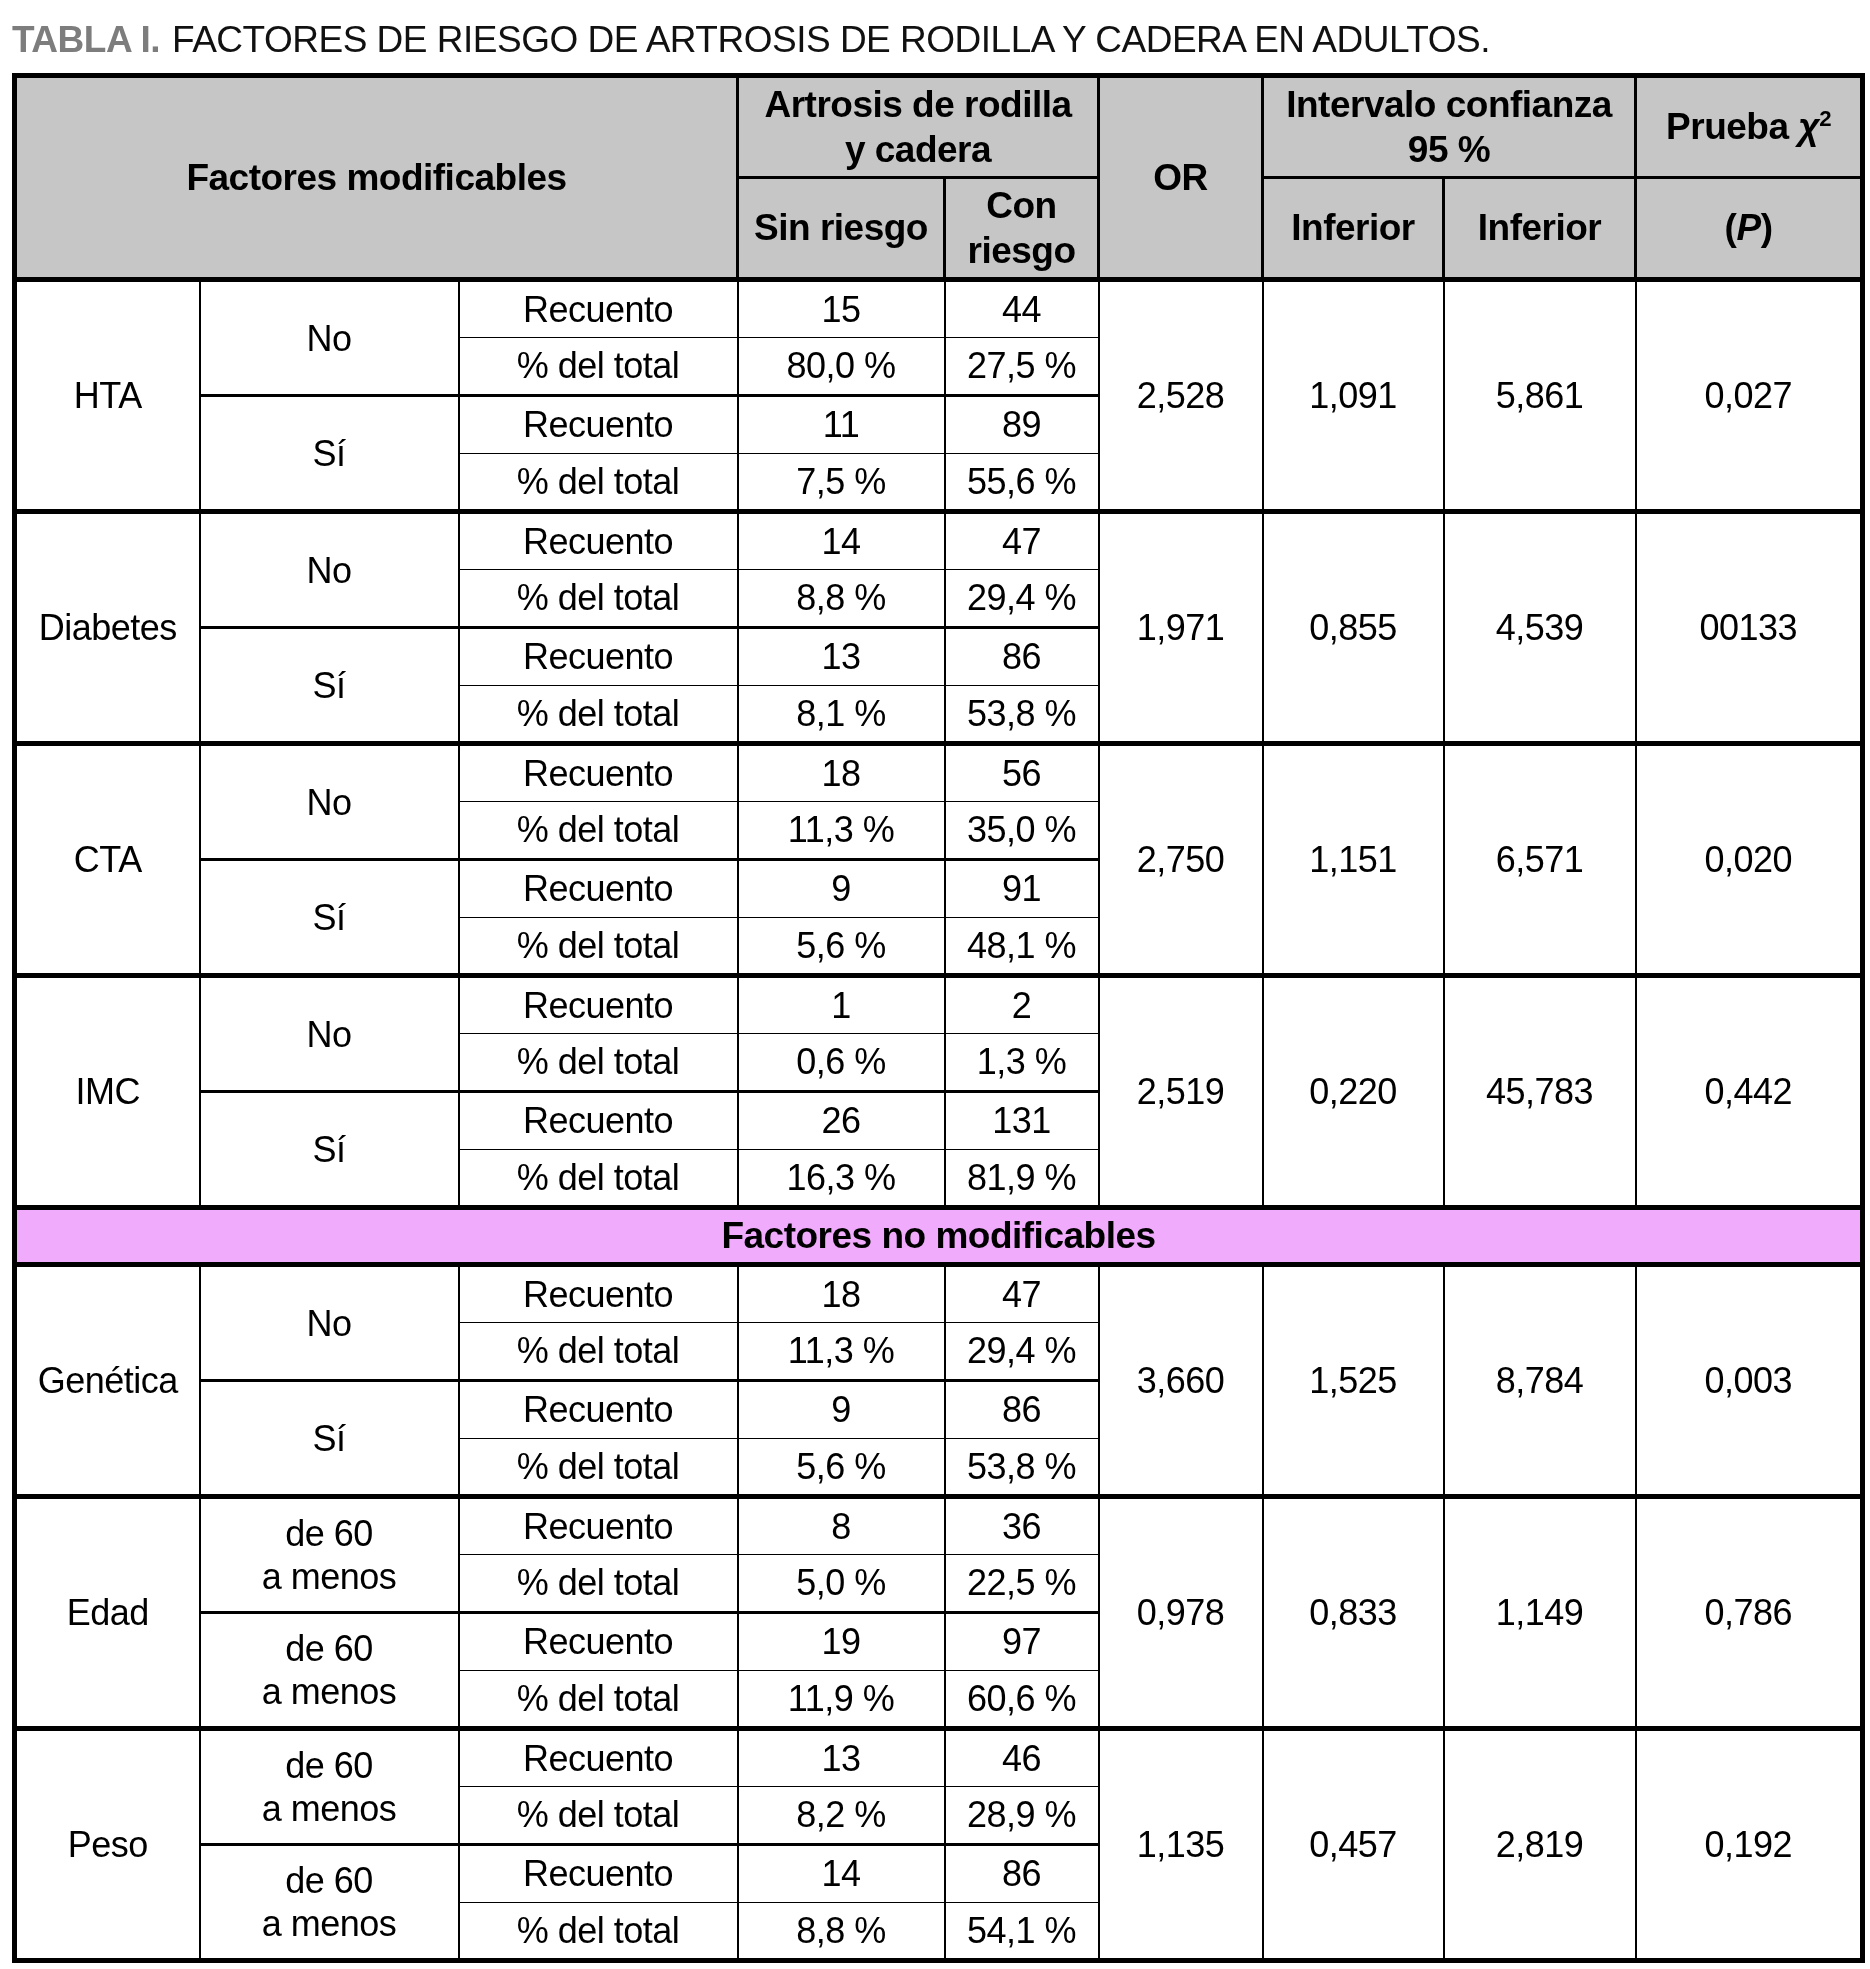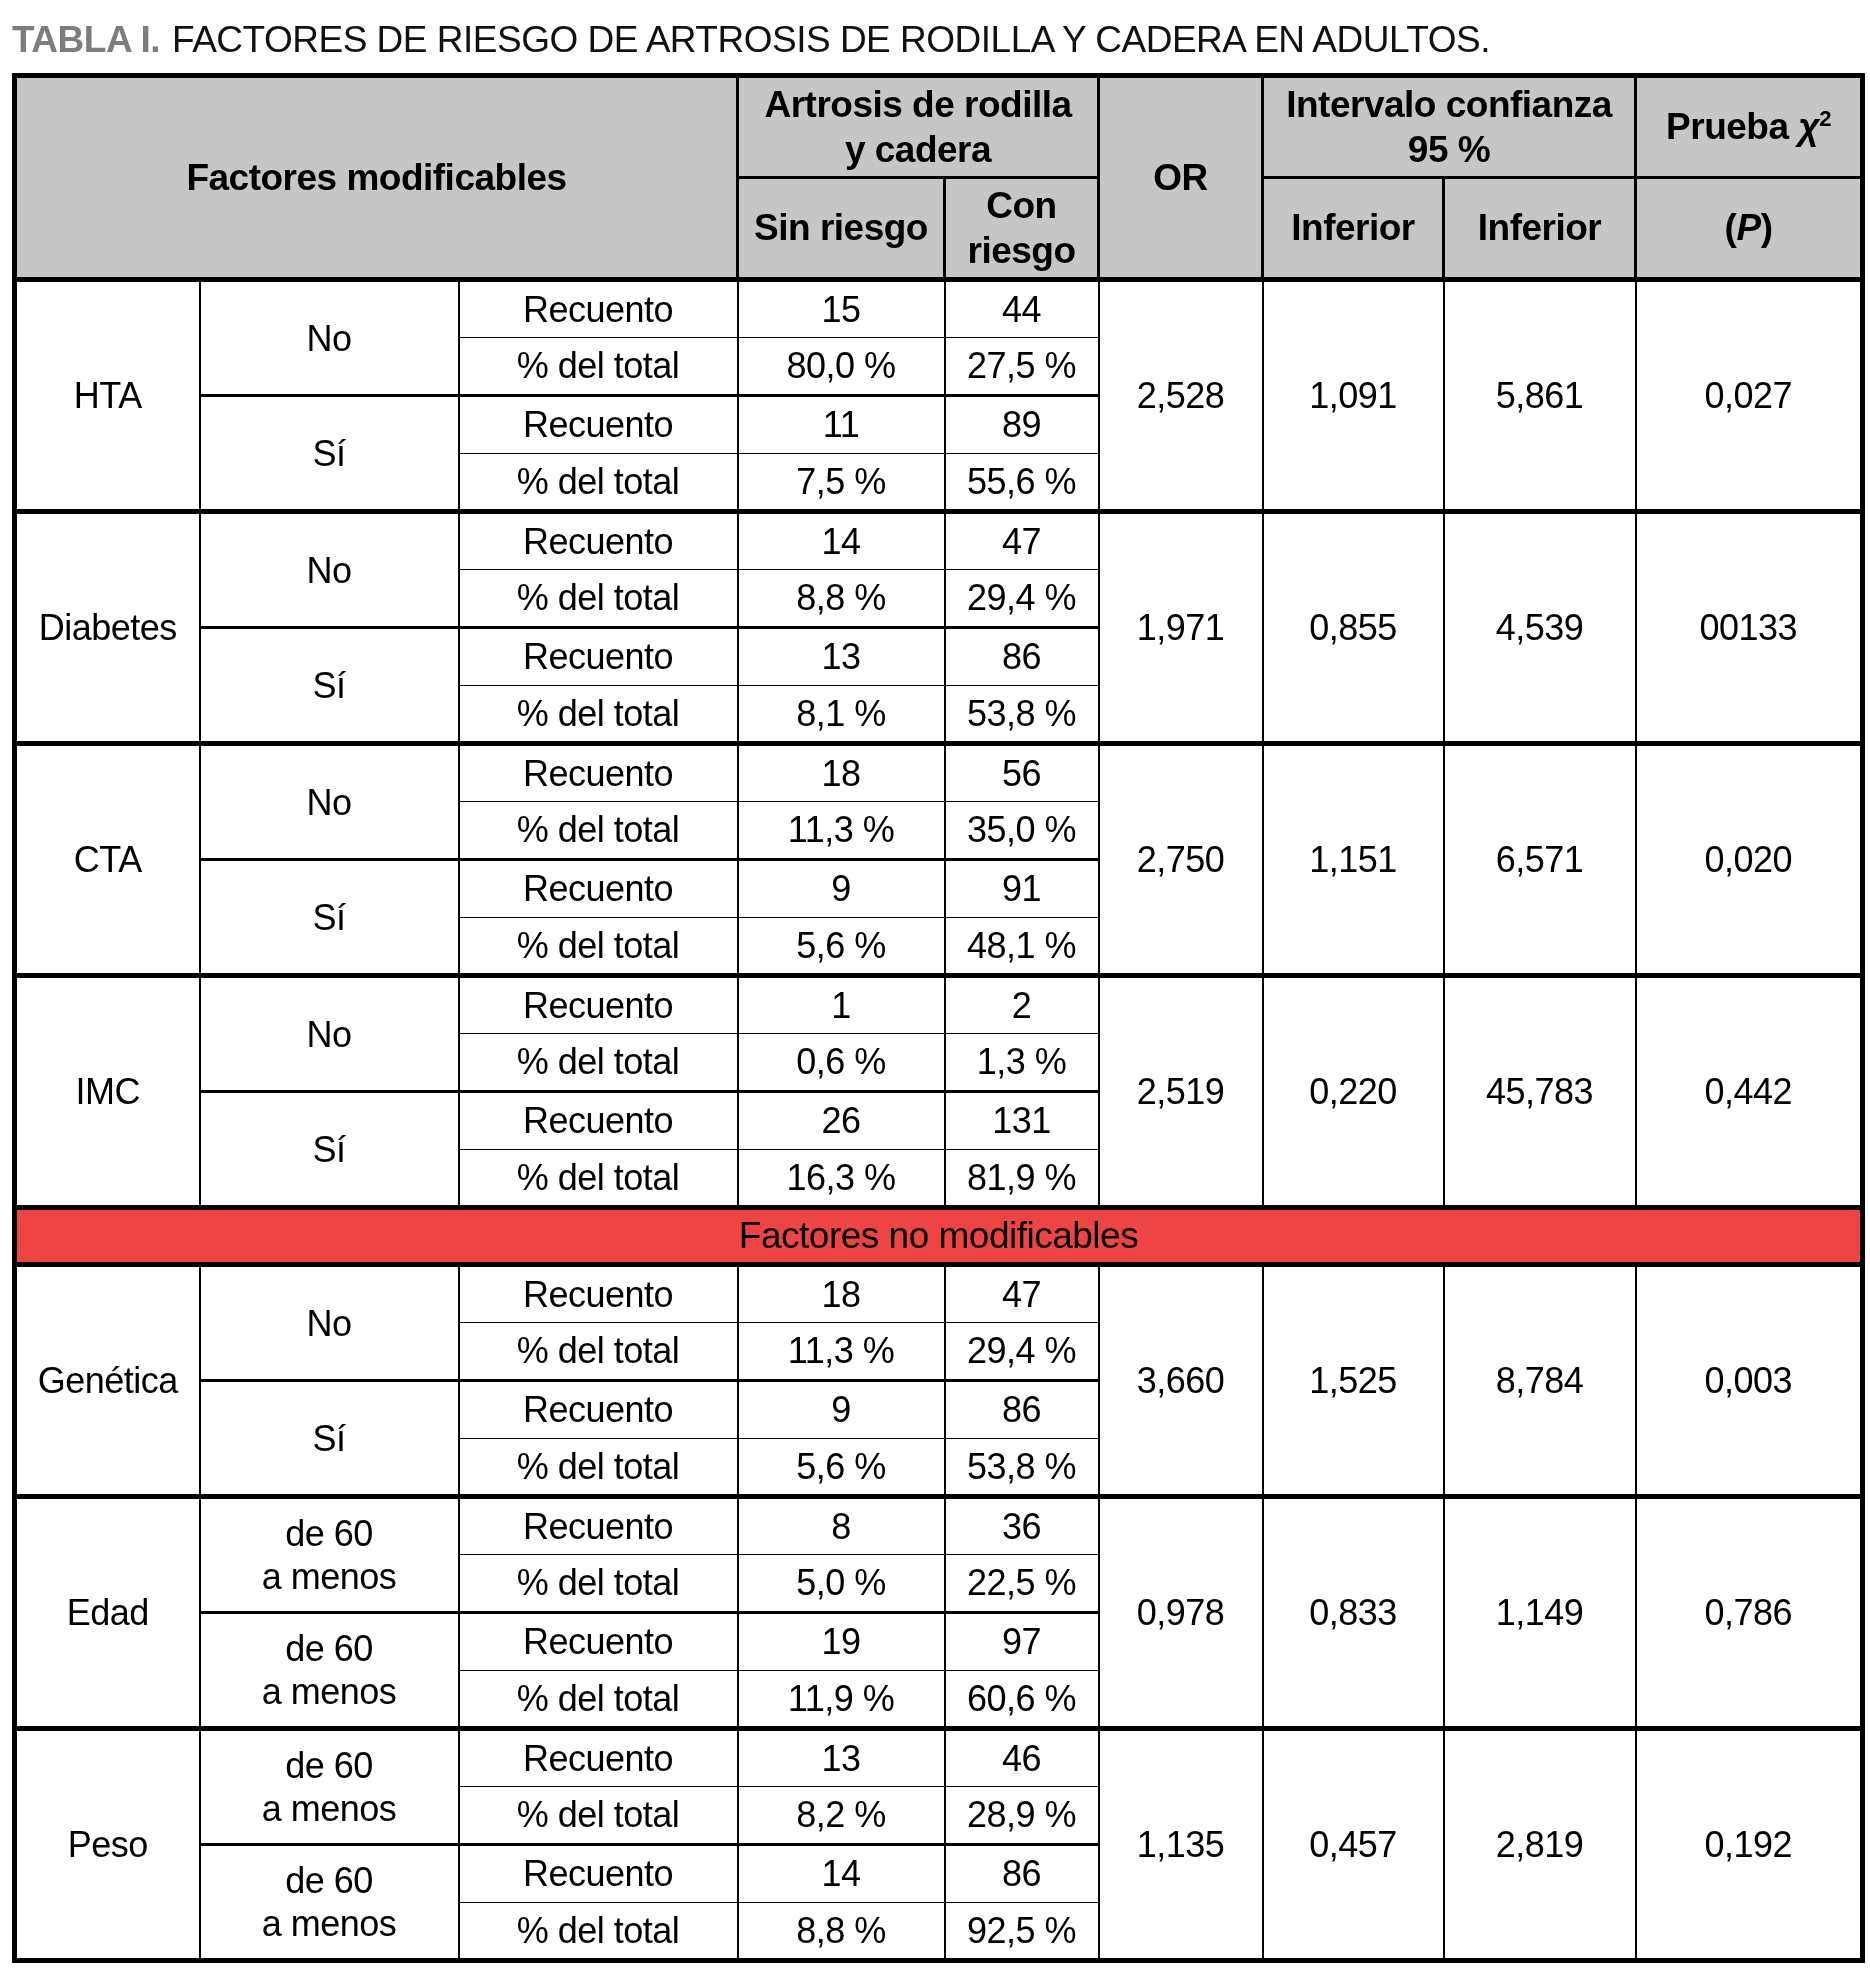--- a/index.html
+++ b/index.html
@@ -29,21 +29,21 @@
     background: #c6c6c6; font-weight: bold; font-size: 37px; border-width: 3.7px;
   }
   thead tr.h1 { height: 102px; }
   thead tr.h2 { height: 102px; }
   tbody tr { height: 58px; }
   tr.section-start td { border-top-width: 5.5px; }
   tr.block-start td { border-top-width: 3.7px; }
   tr.divider-row { height: 57px; }
   tr.divider-row td {
     border-top-width: 5.5px; border-bottom-width: 5.5px;
-    background: #ef4444; font-weight: normal; font-size: 37px;
+    background: #f0abfc; font-weight: bold; font-size: 37px;
   }
   .multiline { white-space: pre-line; line-height: 1.22; }
   .chi { font-style: italic; }
   sup { font-size: 0.6em; vertical-align: super; }
   i { font-style: italic; }
 </style>
 </head>
 <body>
 
 <div class="title">
@@ -269,17 +269,17 @@
       <tr class="block-start">
         <td class="category multiline" rowspan="2">de 60
 a menos</td>
         <td class="measure">Recuento</td>
         <td class="value">14</td>
         <td class="value">86</td>
       </tr>
       <tr>
         <td class="measure">% del total</td>
         <td class="value">8,8 %</td>
-        <td class="value">92,5 %</td>
+        <td class="value">54,1 %</td>
       </tr>
     </tbody>
 </table>
 
 
 </body></html>

